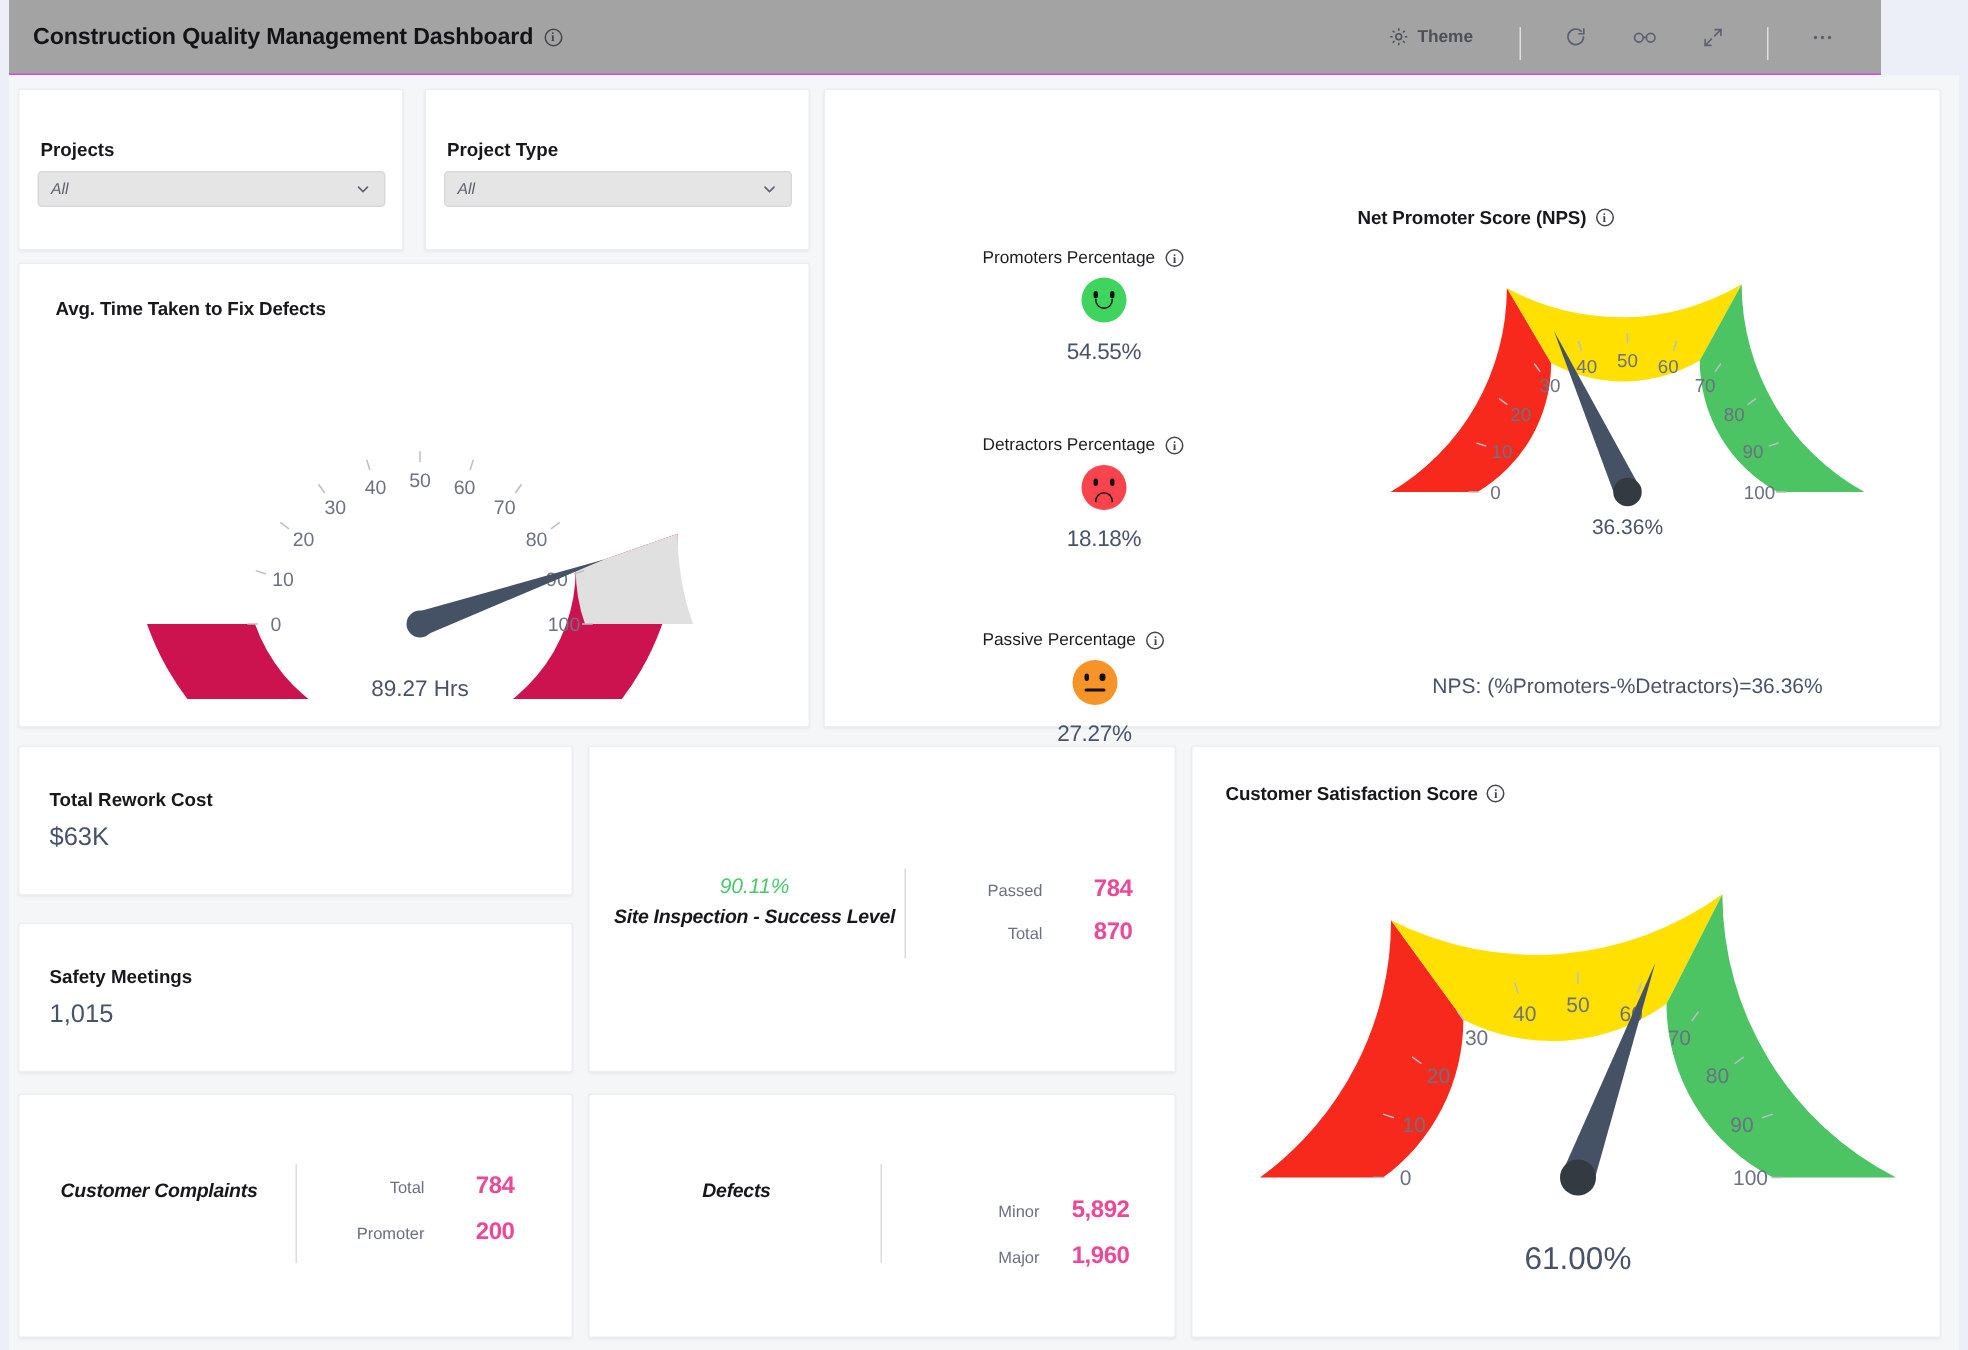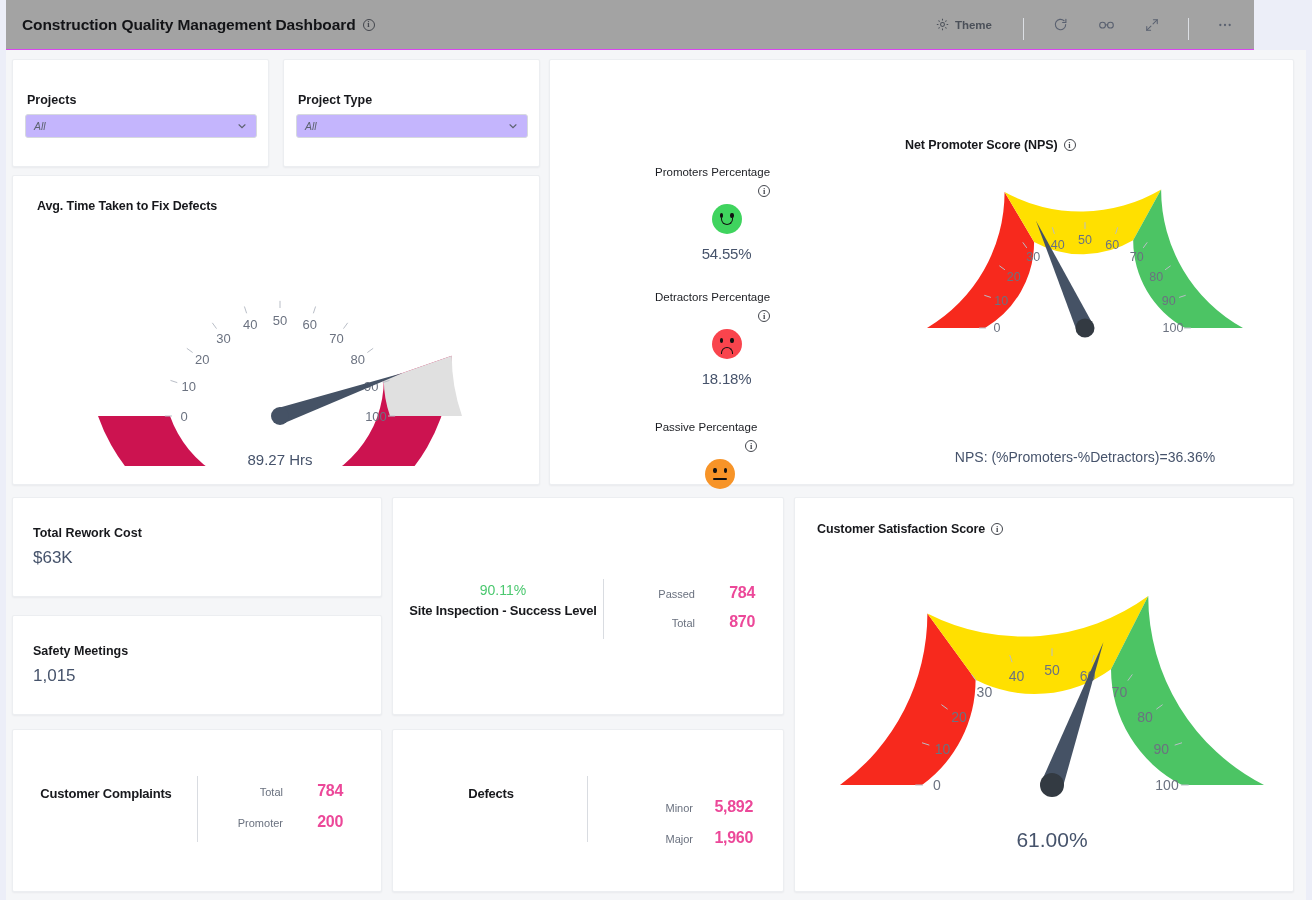--- a/index.html
+++ b/index.html
@@ -20,21 +20,21 @@
     position: absolute; left: 6px; top: 0; width: 1248px; height: 50px;
     background: #a3a3a3;
     display: flex; align-items: center;
     border-bottom: 1px solid #d946ef;
   }
   .title-wrap { display: flex; align-items: center; gap: 7px; padding-left: 16px; }
   .title {
     font-size: 15.5px; font-weight: bold; color: #131417; letter-spacing: -0.1px;
   }
   .spacer { flex: 1; }
-  .tools { display: flex; align-items: flex-end; gap: 12px; padding-right: 12px; }
+  .tools { display: flex; align-items: flex-end; gap: 12px; padding-right: 22px; }
   .tool {
     display: flex; align-items: center; gap: 6px;
     color: #4b5059; font-size: 11.5px; font-weight: bold;
     padding: 0 12px; height: 30px; cursor: pointer;
   }
   .icon-btn {
     width: 34px; height: 30px;
     display: flex; align-items: center; justify-content: center;
     color: #5a6170; cursor: pointer;
   }
@@ -60,41 +60,41 @@
   }
 
   
   .filter-label {
     position: absolute; left: 14px; top: 33px;
     font-size: 12.5px; font-weight: bold; color: #17181c;
   }
   .select {
     position: absolute; left: 12px; top: 54px; width: 232px; height: 24px;
     border: 1px solid #d6d9de; border-radius: 3px;
-    background: #c4b5fd;
+    background: #e5e5e5;
     display: flex; align-items: center; padding: 0 8px;
     cursor: pointer;
   }
   .select .val {
     font-size: 10.5px; font-style: italic; color: #5c6270; flex: 1;
   }
   .chev { color: #5c6270; display: flex; }
 
   
   .gauge { position: absolute; }
   .gauge-value {
     position: absolute; width: 100%; text-align: center;
     color: #46536b; font-weight: normal;
   }
 
   
   .nps-kpi { position: absolute; }
   .nps-kpi .lbl {
-    display: flex; align-items: flex-end; gap: 7px;
-    font-size: 11.5px; color: #1b1d22; flex-direction: column;
+    display: flex; align-items: center; gap: 7px;
+    font-size: 11.5px; color: #1b1d22;
   }
   .nps-kpi .row {
     display: flex; align-items: center; gap: 11px; margin-top: 7px; padding-left: 28px; flex-direction: column;
   }
   .nps-kpi .pct {
     font-size: 15px; color: #46536b; letter-spacing: -0.2px;
   }
   .face { width: 30px; height: 30px; border-radius: 50%; position: relative; }
   .face.green { background: #3fd45e; }
   .face.red { background: #f9444d; }
@@ -136,21 +136,21 @@
     font-size: 12.5px; font-weight: bold; color: #17181c;
   }
   .kpi-value {
     position: absolute; left: 20px; top: 50px;
     font-size: 17px; color: #46536b;
   }
 
   
   .split-left {
     position: absolute; display: flex; flex-direction: column;
-    align-items: center; justify-content: center; text-align: left;
+    align-items: center; justify-content: center; text-align: left; font-style: italic;
   }
   .split-pct { font-size: 14px; color: #4bc86f; margin-bottom: 5px; }
   .split-name { font-size: 13px; font-weight: bold; color: #17181c; letter-spacing: -0.2px; }
   .split-sep { position: absolute; width: 1px; background: #d9dce1; }
   .split-right { position: absolute; }
   .metric-row {
     display: flex; align-items: baseline; justify-content: flex-end; gap: 8px;
   }
   .metric-key { font-size: 11px; color: #6a717f; }
   .metric-num { font-size: 16px; color: #ec4899; font-weight: bold; letter-spacing: -0.3px; min-width: 52px; text-align: right; }
@@ -356,20 +356,21 @@
               <line x1="284.15459511322024" y1="141.4073175568802" x2="290.6931086627494" y2="139.28282572055247" stroke="#b9bec7" stroke-width="1"></line>
               <text x="278" y="176.375" text-anchor="middle" font-size="12.5" fill="#6b7280" font-family="&quot;Liberation Sans&quot;, sans-serif">100</text>
               <line x1="289" y1="172" x2="295.875" y2="172" stroke="#b9bec7" stroke-width="1"></line>
             </g>
           <g id="g1-needle">
               <path d="M 182.05023118578538 175.63163541679785 L 140.9687666839649 64.66902516277732 L 197.94976881421462 168.36836458320215 Z" fill="#455265"></path>
               <circle cx="190" cy="172" r="9.5" fill="#333a42"></circle>
             </g>
         </svg>
       </div>
+      <div class="gauge-value" style="left:345px; top:283px; width:380px; font-size:14px;">36.36%</div>
       <div class="nps-formula" style="left:345px; top:389px; width:380px;">NPS: (%Promoters-%Detractors)=36.36%</div>
     </div>
 
     <div class="card" style="left:6px; top:447px; width:370px; height:100px;">
       <div class="kpi-label">Total Rework Cost</div>
       <div class="kpi-value">$63K</div>
     </div>
 
     <div class="card" style="left:6px; top:565px; width:370px; height:100px;">
       <div class="kpi-label">Safety Meetings</div>

